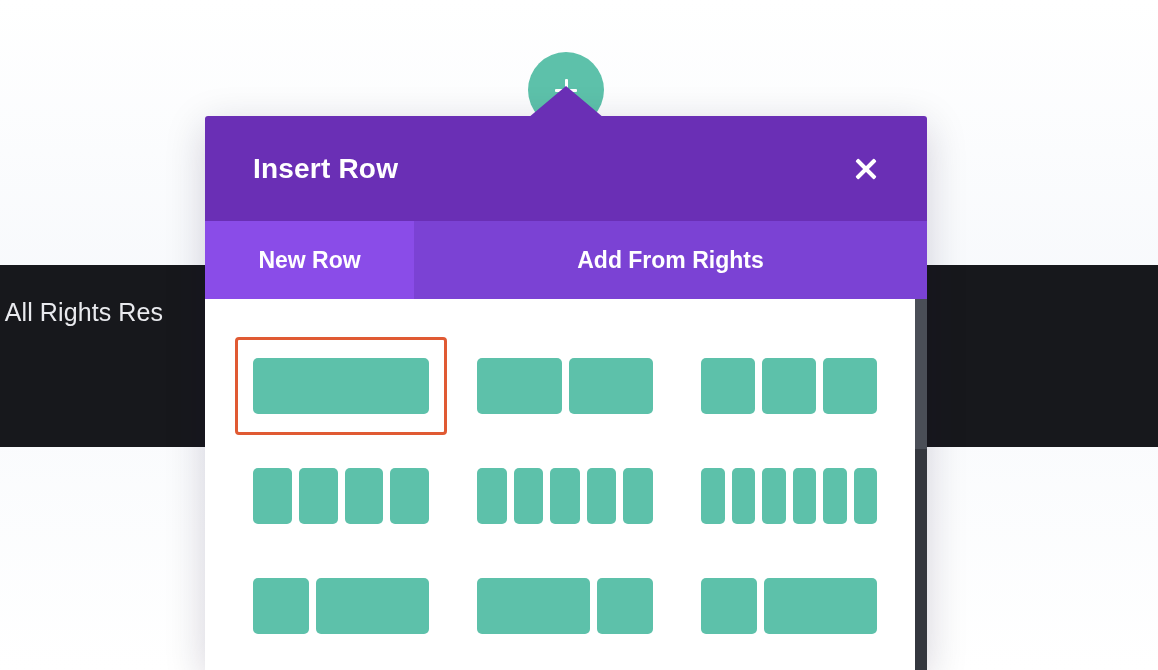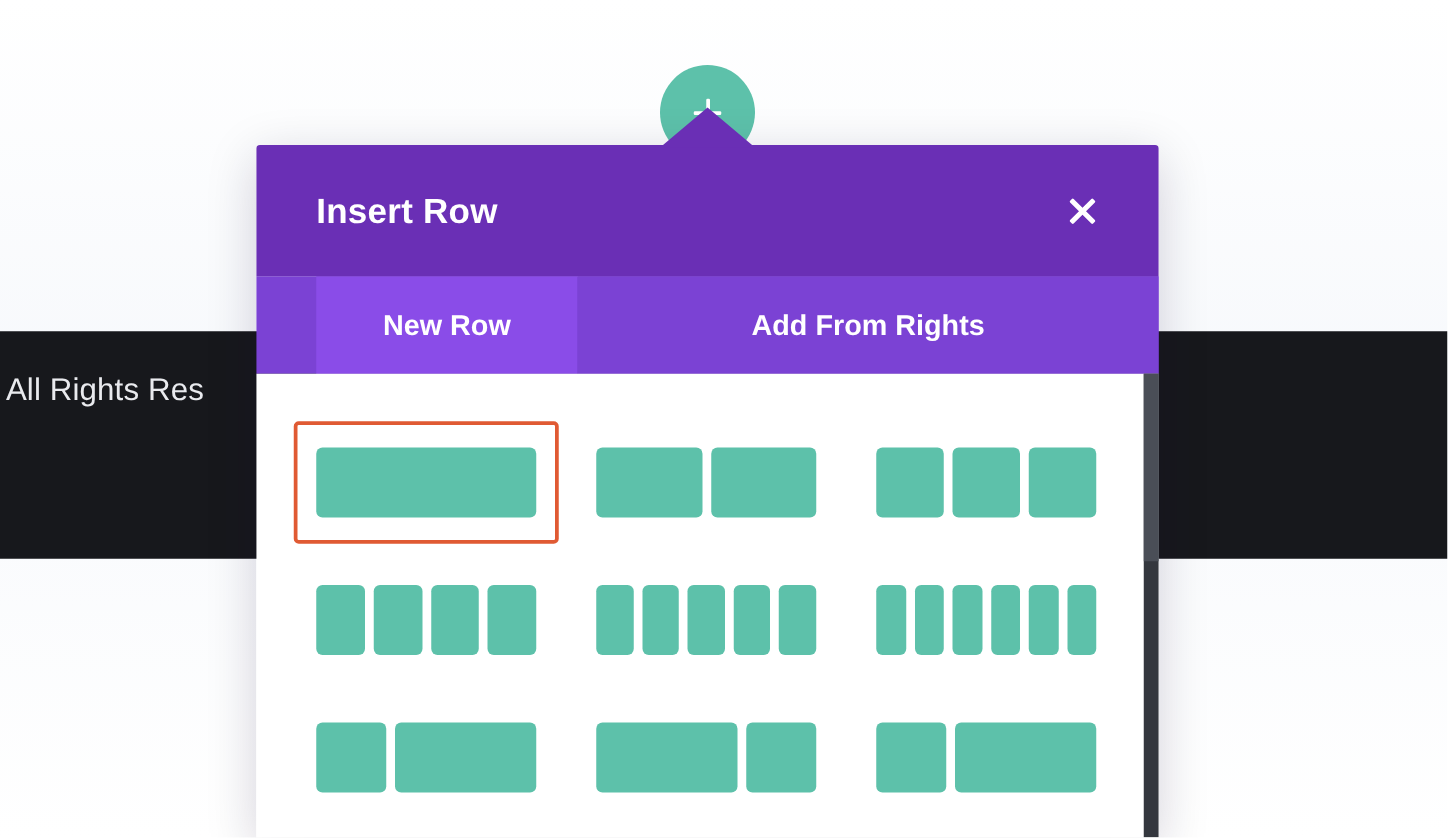--- a/index.html
+++ b/index.html
@@ -159,21 +159,20 @@
     color: #ffffff;
     font-size: 23px;
     font-weight: bold;
     cursor: pointer;
     white-space: nowrap;
   }
 
   .tab.active {
     background: #8a4ce8;
     width: 209px;
-    margin-left: 48px;
   }
 
   .tab.inactive {
     background: #7b42d4;
     flex: 1;
   }
 
   
   #content-area {
     position: relative;

